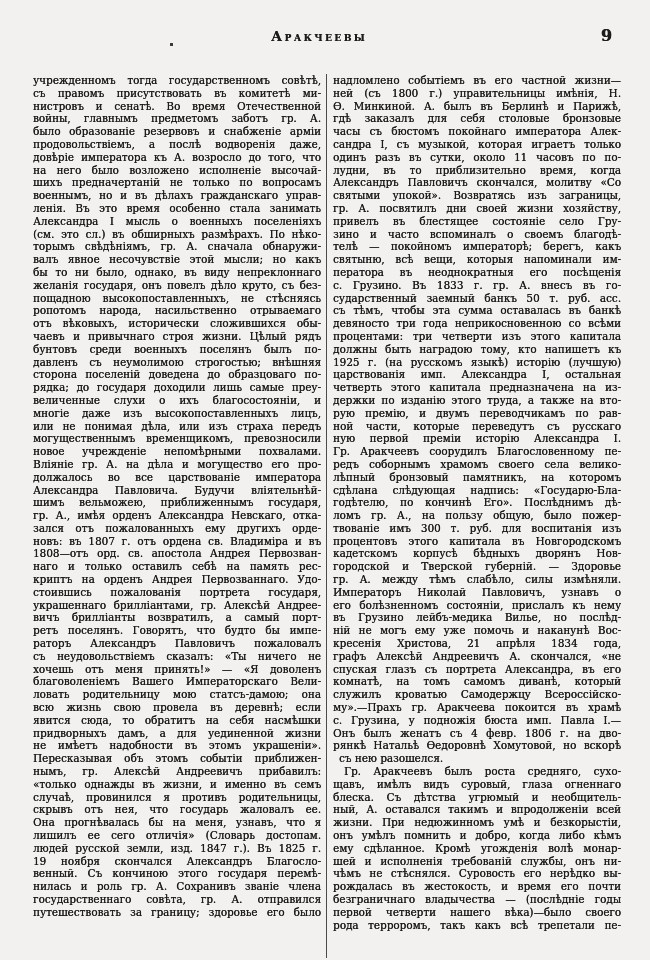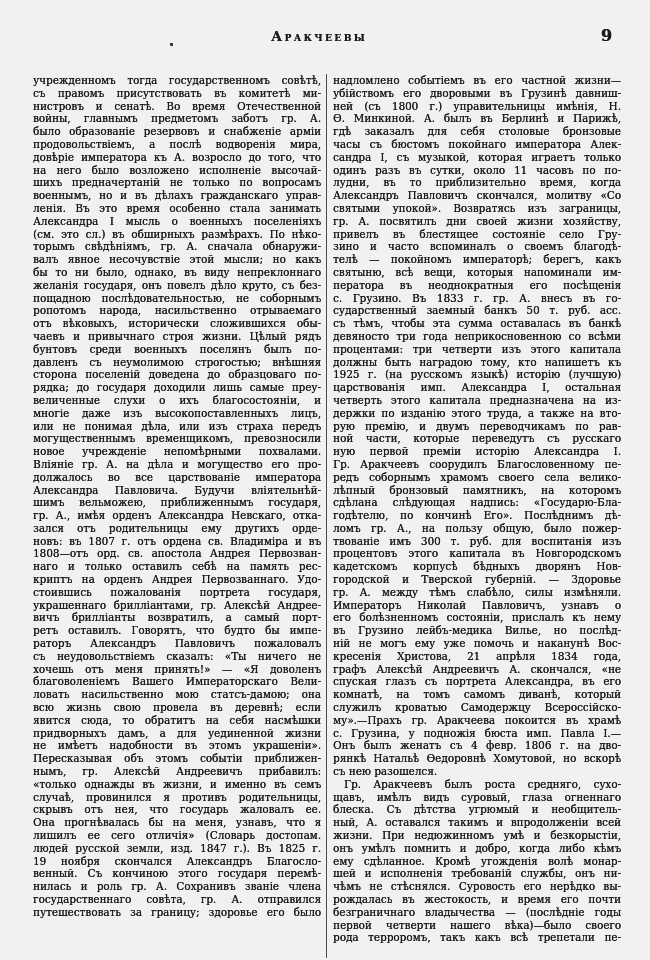--- a/index.html
+++ b/index.html
@@ -72,20 +72,21 @@
     line-height: 12.8px;
     height: 12.8px;
     text-align: justify;
     text-align-last: justify;
     white-space: nowrap;
     overflow: hidden;
     text-shadow: 0.25px 0 0 currentColor;
   }
   .line.para-end {
     text-align-last: left;
+    margin-left: 6px;
   }
   .line.indent {
     text-indent: 11px;
   }
 </style>
 </head>
 <body>
 
 <div class="page">
 
@@ -96,64 +97,64 @@
 
   <div class="artifact-dot"></div>
 
   <div class="columns">
     <div class="col">
         <div class="line">учрежденномъ тогда государственномъ совѣтѣ,</div>
         <div class="line">съ правомъ присутствовать въ комитетѣ ми-</div>
         <div class="line">нистровъ и сенатѣ. Во время Отечественной</div>
         <div class="line">войны, главнымъ предметомъ заботъ гр. А.</div>
         <div class="line">было образованіе резервовъ и снабженіе арміи</div>
-        <div class="line">продовольствіемъ, а послѣ водворенія мира,</div>
+        <div class="line">продовольствіемъ, а послѣ водворенія даже,</div>
         <div class="line">довѣріе императора къ А. возросло до того, что</div>
         <div class="line">на него было возложено исполненіе высочай-</div>
         <div class="line">шихъ предначертаній не только по вопросамъ</div>
         <div class="line">военнымъ, но и въ дѣлахъ гражданскаго управ-</div>
         <div class="line">ленія. Въ это время особенно стала занимать</div>
         <div class="line">Александра I мысль о военныхъ поселеніяхъ</div>
         <div class="line">(см. это сл.) въ обширныхъ размѣрахъ. По нѣко-</div>
         <div class="line">торымъ свѣдѣніямъ, гр. А. сначала обнаружи-</div>
         <div class="line">валъ явное несочувствіе этой мысли; но какъ</div>
         <div class="line">бы то ни было, однако, въ виду непреклоннаго</div>
         <div class="line">желанія государя, онъ повелъ дѣло круто, съ без-</div>
-        <div class="line">пощадною послѣдовательностью, не соборнымъ</div>
+        <div class="line">пощадною высокопоставленныхъ, не стѣсняясь</div>
         <div class="line">ропотомъ народа, насильственно отрываемаго</div>
         <div class="line">отъ вѣковыхъ, исторически сложившихся обы-</div>
         <div class="line">чаевъ и привычнаго строя жизни. Цѣлый рядъ</div>
         <div class="line">бунтовъ среди военныхъ поселянъ былъ по-</div>
         <div class="line">давленъ съ неумолимою строгостью; внѣшняя</div>
         <div class="line">сторона поселеній доведена до образцоваго по-</div>
         <div class="line">рядка; до государя доходили лишь самые преу-</div>
         <div class="line">величенные слухи о ихъ благосостояніи, и</div>
         <div class="line">многіе даже изъ высокопоставленныхъ лицъ,</div>
         <div class="line">или не понимая дѣла, или изъ страха передъ</div>
         <div class="line">могущественнымъ временщикомъ, превозносили</div>
         <div class="line">новое учрежденіе непомѣрными похвалами.</div>
         <div class="line">Вліяніе гр. А. на дѣла и могущество его про-</div>
         <div class="line">должалось во все царствованіе императора</div>
         <div class="line">Александра Павловича. Будучи вліятельнѣй-</div>
         <div class="line">шимъ вельможею, приближеннымъ государя,</div>
         <div class="line">гр. А., имѣя орденъ Александра Невскаго, отка-</div>
-        <div class="line">зался отъ родительницы ему другихъ орде-</div>
+        <div class="line">зался отъ пожалованныхъ ему другихъ орде-</div>
         <div class="line">новъ: въ 1807 г. отъ ордена св. Владиміра и въ</div>
         <div class="line">1808—отъ орд. св. апостола Андрея Первозван-</div>
         <div class="line">наго и только оставилъ себѣ на память рес-</div>
         <div class="line">криптъ на орденъ Андрея Первозваннаго. Удо-</div>
         <div class="line">стоившись пожалованія портрета государя,</div>
         <div class="line">украшеннаго брилліантами, гр. Алексѣй Андрее-</div>
         <div class="line">вичъ брилліанты возвратилъ, а самый порт-</div>
-        <div class="line">ретъ оставилъ. Говорятъ, что будто бы импе-</div>
+        <div class="line">ретъ поселянъ. Говорятъ, что будто бы импе-</div>
         <div class="line">раторъ Александръ Павловичъ пожаловалъ</div>
         <div class="line">съ неудовольствіемъ сказалъ: «Ты ничего не</div>
         <div class="line">хочешь отъ меня принять!» — «Я доволенъ</div>
         <div class="line">благоволеніемъ Вашего Императорскаго Вели-</div>
-        <div class="line">ловать насильственно мою статсъ-дамою; она</div>
+        <div class="line">ловать родительницу мою статсъ-дамою; она</div>
         <div class="line">всю жизнь свою провела въ деревнѣ; если</div>
         <div class="line">явится сюда, то обратитъ на себя насмѣшки</div>
         <div class="line">придворныхъ дамъ, а для уединенной жизни</div>
         <div class="line">не имѣетъ надобности въ этомъ украшеніи».</div>
         <div class="line">Пересказывая объ этомъ событіи приближен-</div>
         <div class="line">нымъ, гр. Алексѣй Андреевичъ прибавилъ:</div>
         <div class="line">«только однажды въ жизни, и именно въ семъ</div>
         <div class="line">случаѣ, провинился я противъ родительницы,</div>
         <div class="line">скрывъ отъ нея, что государь жаловалъ ее.</div>
         <div class="line">Она прогнѣвалась бы на меня, узнавъ, что я</div>
@@ -161,21 +162,20 @@
         <div class="line">людей русской земли, изд. 1847 г.). Въ 1825 г.</div>
         <div class="line">19 ноября скончался Александръ Благосло-</div>
         <div class="line">венный. Съ кончиною этого государя перемѣ-</div>
         <div class="line">нилась и роль гр. А. Сохранивъ званіе члена</div>
         <div class="line">государственнаго совѣта, гр. А. отправился</div>
         <div class="line">путешествовать за границу; здоровье его было</div>
       </div>
     <div class="col-divider"></div>
     <div class="col">
         <div class="line">надломлено событіемъ въ его частной жизни—</div>
-        <div class="line">убійствомъ его дворовыми въ Грузинѣ давниш-</div>
         <div class="line">ней (съ 1800 г.) управительницы имѣнія, Н.</div>
         <div class="line">Ѳ. Минкиной. А. былъ въ Берлинѣ и Парижѣ,</div>
         <div class="line">гдѣ заказалъ для себя столовые бронзовые</div>
         <div class="line">часы съ бюстомъ покойнаго императора Алек-</div>
         <div class="line">сандра I, съ музыкой, которая играетъ только</div>
         <div class="line">одинъ разъ въ сутки, около 11 часовъ по по-</div>
         <div class="line">лудни, въ то приблизительно время, когда</div>
         <div class="line">Александръ Павловичъ скончался, молитву «Со</div>
         <div class="line">святыми упокой». Возвратясь изъ заграницы,</div>
         <div class="line">гр. А. посвятилъ дни своей жизни хозяйству,</div>

